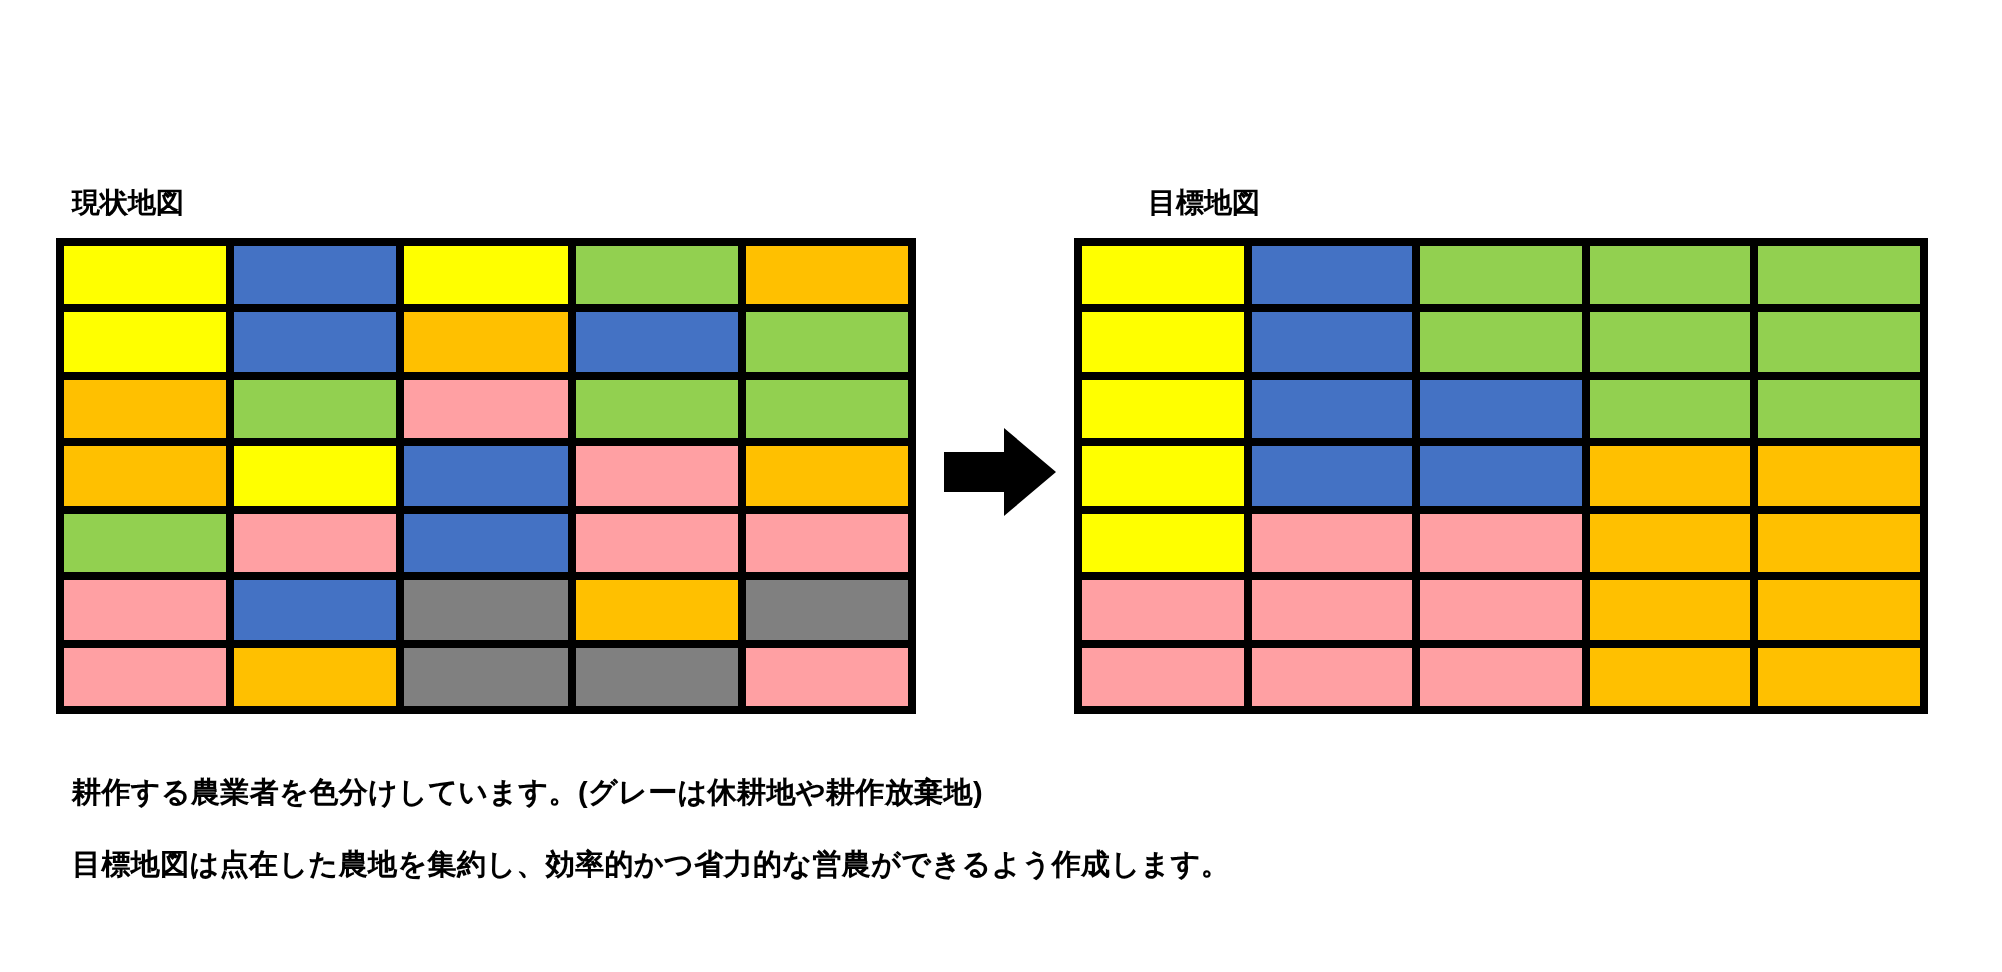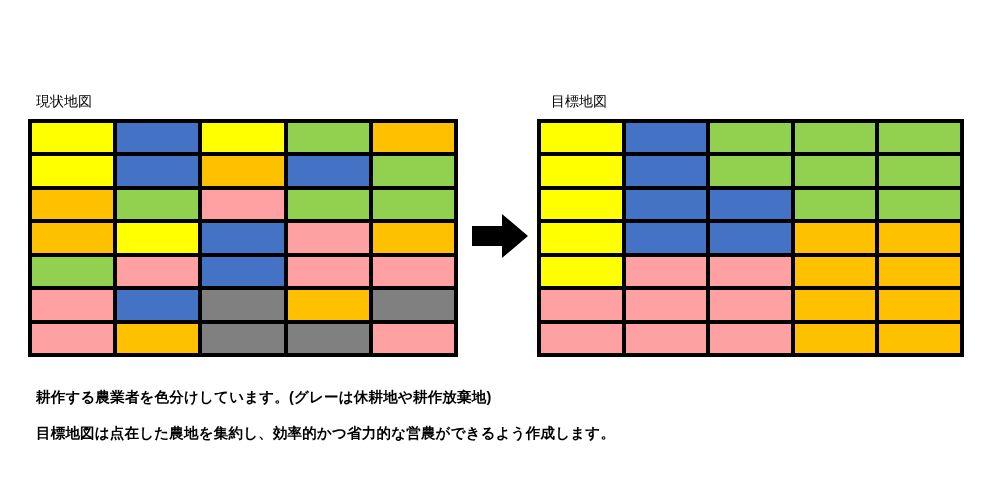--- a/index.html
+++ b/index.html
@@ -31,26 +31,26 @@
     font-weight: bold;
     letter-spacing: 0.5px;
     white-space: nowrap;
     line-height: 1.2;
   }
 
   
   .map-label {
     position: absolute;
     font-size: 14px;
-    font-weight: normal;
+    font-weight: bold;
     white-space: nowrap;
     line-height: 1.2;
   }
   #label-current { left: 36px;  top: 93px; }
-  #label-target  { left: 551px; top: 93px; }
+  #label-target  { left: 574px; top: 93px; }
 
   
   .map-grid {
     position: absolute;
     display: grid;
     grid-template-columns: repeat(5, 1fr);
     grid-auto-rows: 1fr;
     gap: 4px;
     background: #000000;
     border: 4px solid #000000;

